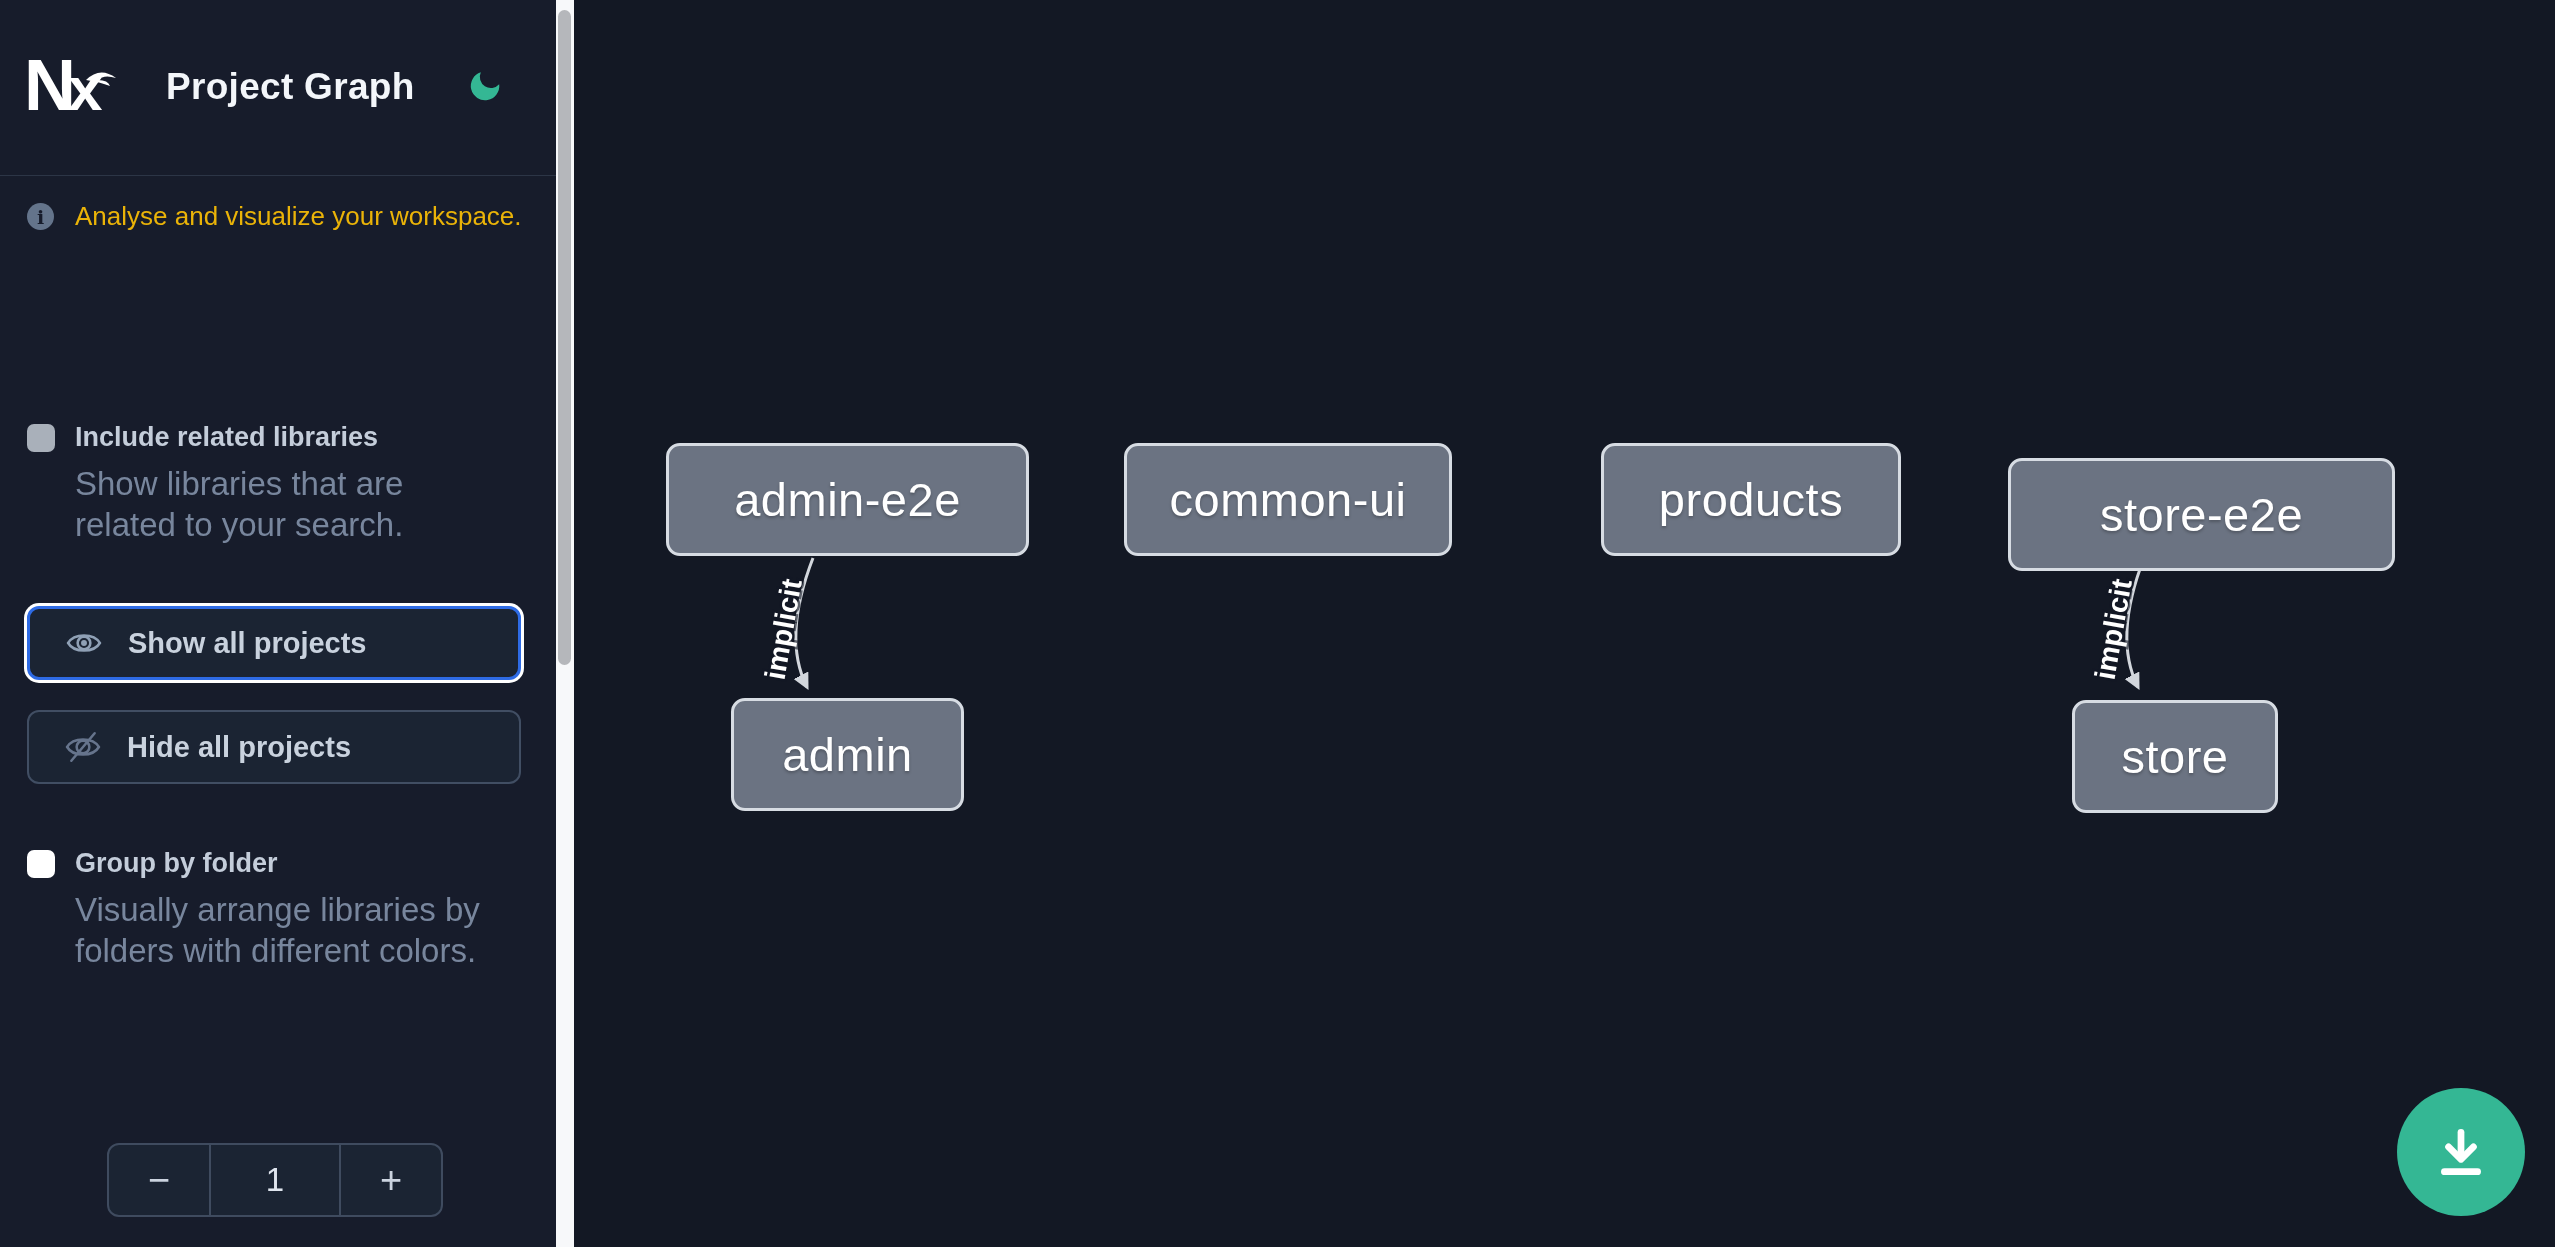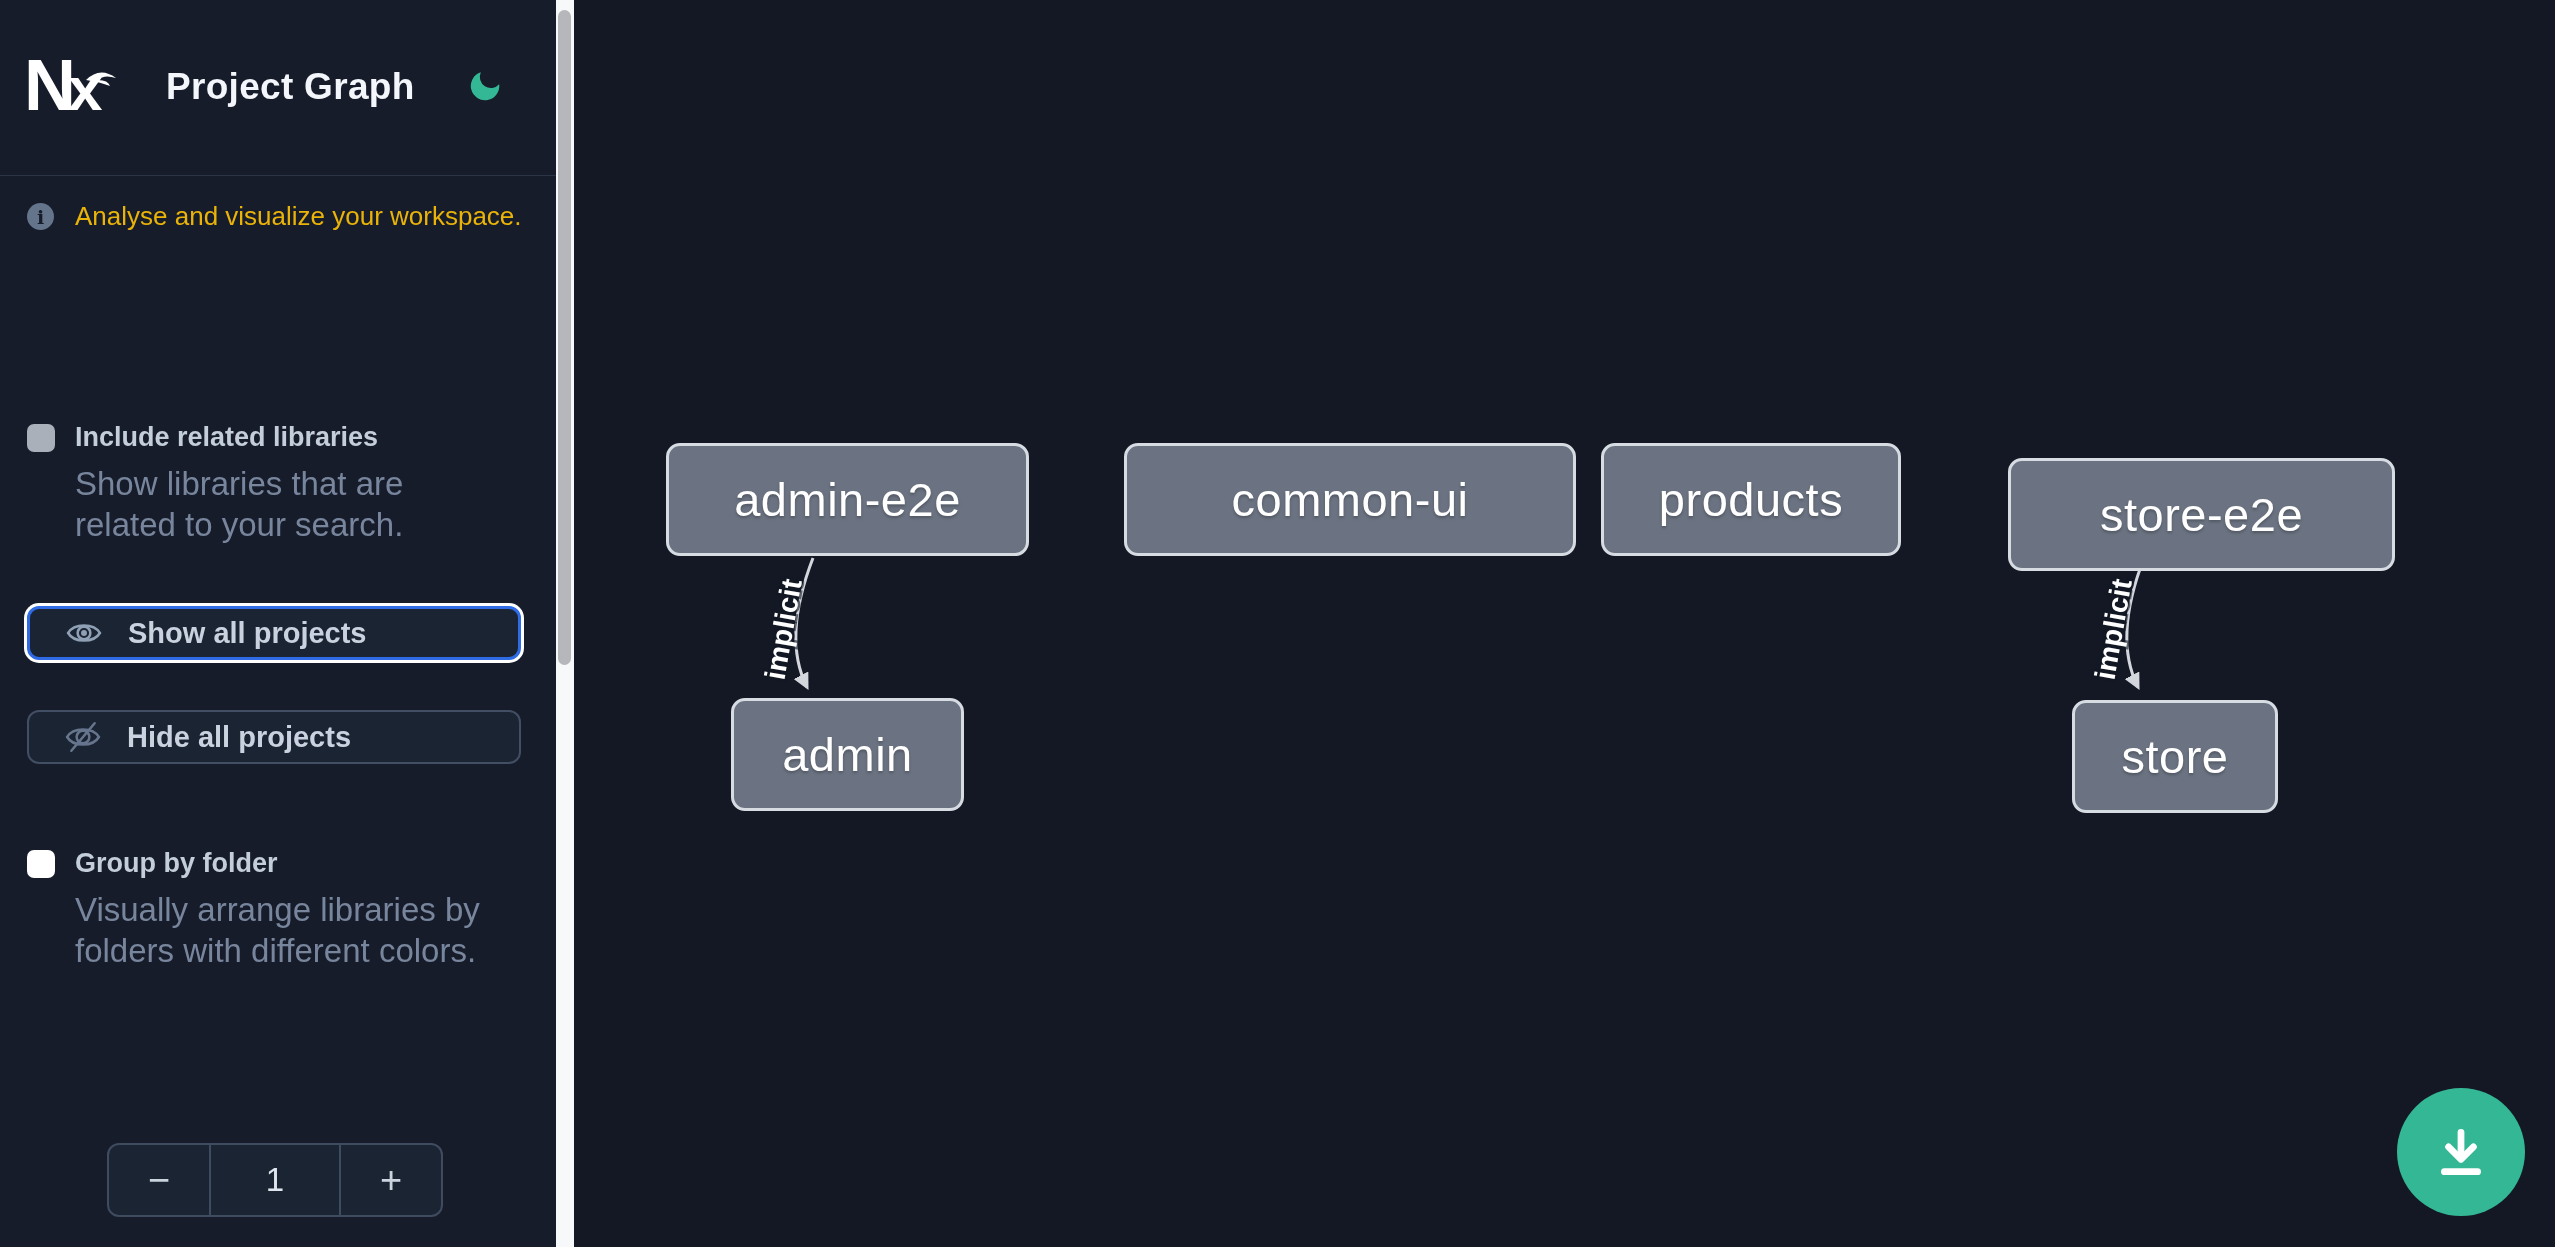--- a/index.html
+++ b/index.html
@@ -36,21 +36,21 @@
 
   .opt-row { position:absolute; left:27px; width:500px; }
   .checkbox { position:absolute; left:0; top:2px; width:28px; height:28px; border-radius:7px; }
   .cb-gray  { background:#a9b0ba; }
   .cb-white { background:#ffffff; }
   .cb-green { background:#27b784; display:flex; align-items:center; justify-content:center; }
   .opt-title { margin-left:48px; padding-left:0; font-size:27px; font-weight:700; color:#c4cdda; }
   .opt-body  { margin-left:48px; margin-top:10px; width:430px; font-size:33px;
                line-height:41px; color:#78869d; }
 
-  .sb-btn { position:absolute; left:27px; width:494px; height:54px; border-radius:12px;
+  .sb-btn { position:absolute; left:27px; width:494px; height:74px; border-radius:12px;
             background:#1b2433; display:flex; align-items:center; cursor:pointer; }
   .btn-show { top:606px; border:3px solid #2e6be5; box-shadow:0 0 0 3px #ffffff; }
   .btn-hide { top:710px; border:2px solid #414e63; }
   .sb-btn .btn-icon { margin-left:36px; display:flex; }
   .sb-btn .btn-label { margin-left:26px; font-size:29px; font-weight:700; color:#c9d2de; }
 
   .stepper { position:absolute; left:107px; top:1143px; width:336px; height:74px;
              border:2px solid #3f4b5f; border-radius:12px; background:#1b2433;
              display:flex; overflow:hidden; }
   .step-btn { width:100px; display:flex; align-items:center; justify-content:center;
@@ -164,21 +164,21 @@
           <path d="M0 0 L10 5 L0 10 z" fill="#d3d7dd"></path>
         </marker>
       </defs>
       <path d="M 239 558 C 222 602, 214 650, 233 687" fill="none" stroke="#d3d7dd" stroke-width="3" marker-end="url(#arrow)"></path>
       <path d="M 1570 558 C 1553 602, 1545 650, 1564 687" fill="none" stroke="#d3d7dd" stroke-width="3" marker-end="url(#arrow)"></path>
       <text class="edge-label" text-anchor="middle" transform="translate(219,631) rotate(-80)">implicit</text>
       <text class="edge-label" text-anchor="middle" transform="translate(1549,631) rotate(-80)">implicit</text>
     </svg>
 
     <div class="gnode" style="left:92px;  top:443px; width:363px;">admin-e2e</div>
-    <div class="gnode" style="left:550px; top:443px; width:452px;">common-ui</div>
+    <div class="gnode" style="left:550px; top:443px; width:328px;">common-ui</div>
     <div class="gnode" style="left:1027px;top:443px; width:300px;">products</div>
     <div class="gnode" style="left:1434px;top:443px; width:387px;margin-top:15px;">store-e2e</div>
     <div class="gnode" style="left:157px; top:698px; width:233px;">admin</div>
     <div class="gnode" style="left:1498px;top:700px; width:206px;">store</div>
 
     <button class="fab">
       <svg width="56" height="56" viewBox="0 0 54 54" fill="none" stroke="#ffffff" stroke-width="6.5" stroke-linecap="round" stroke-linejoin="round">
         <path d="M27 8v24"></path>
         <path d="M15 22l12 12 12-12"></path>
         <path d="M11 46h32"></path>

